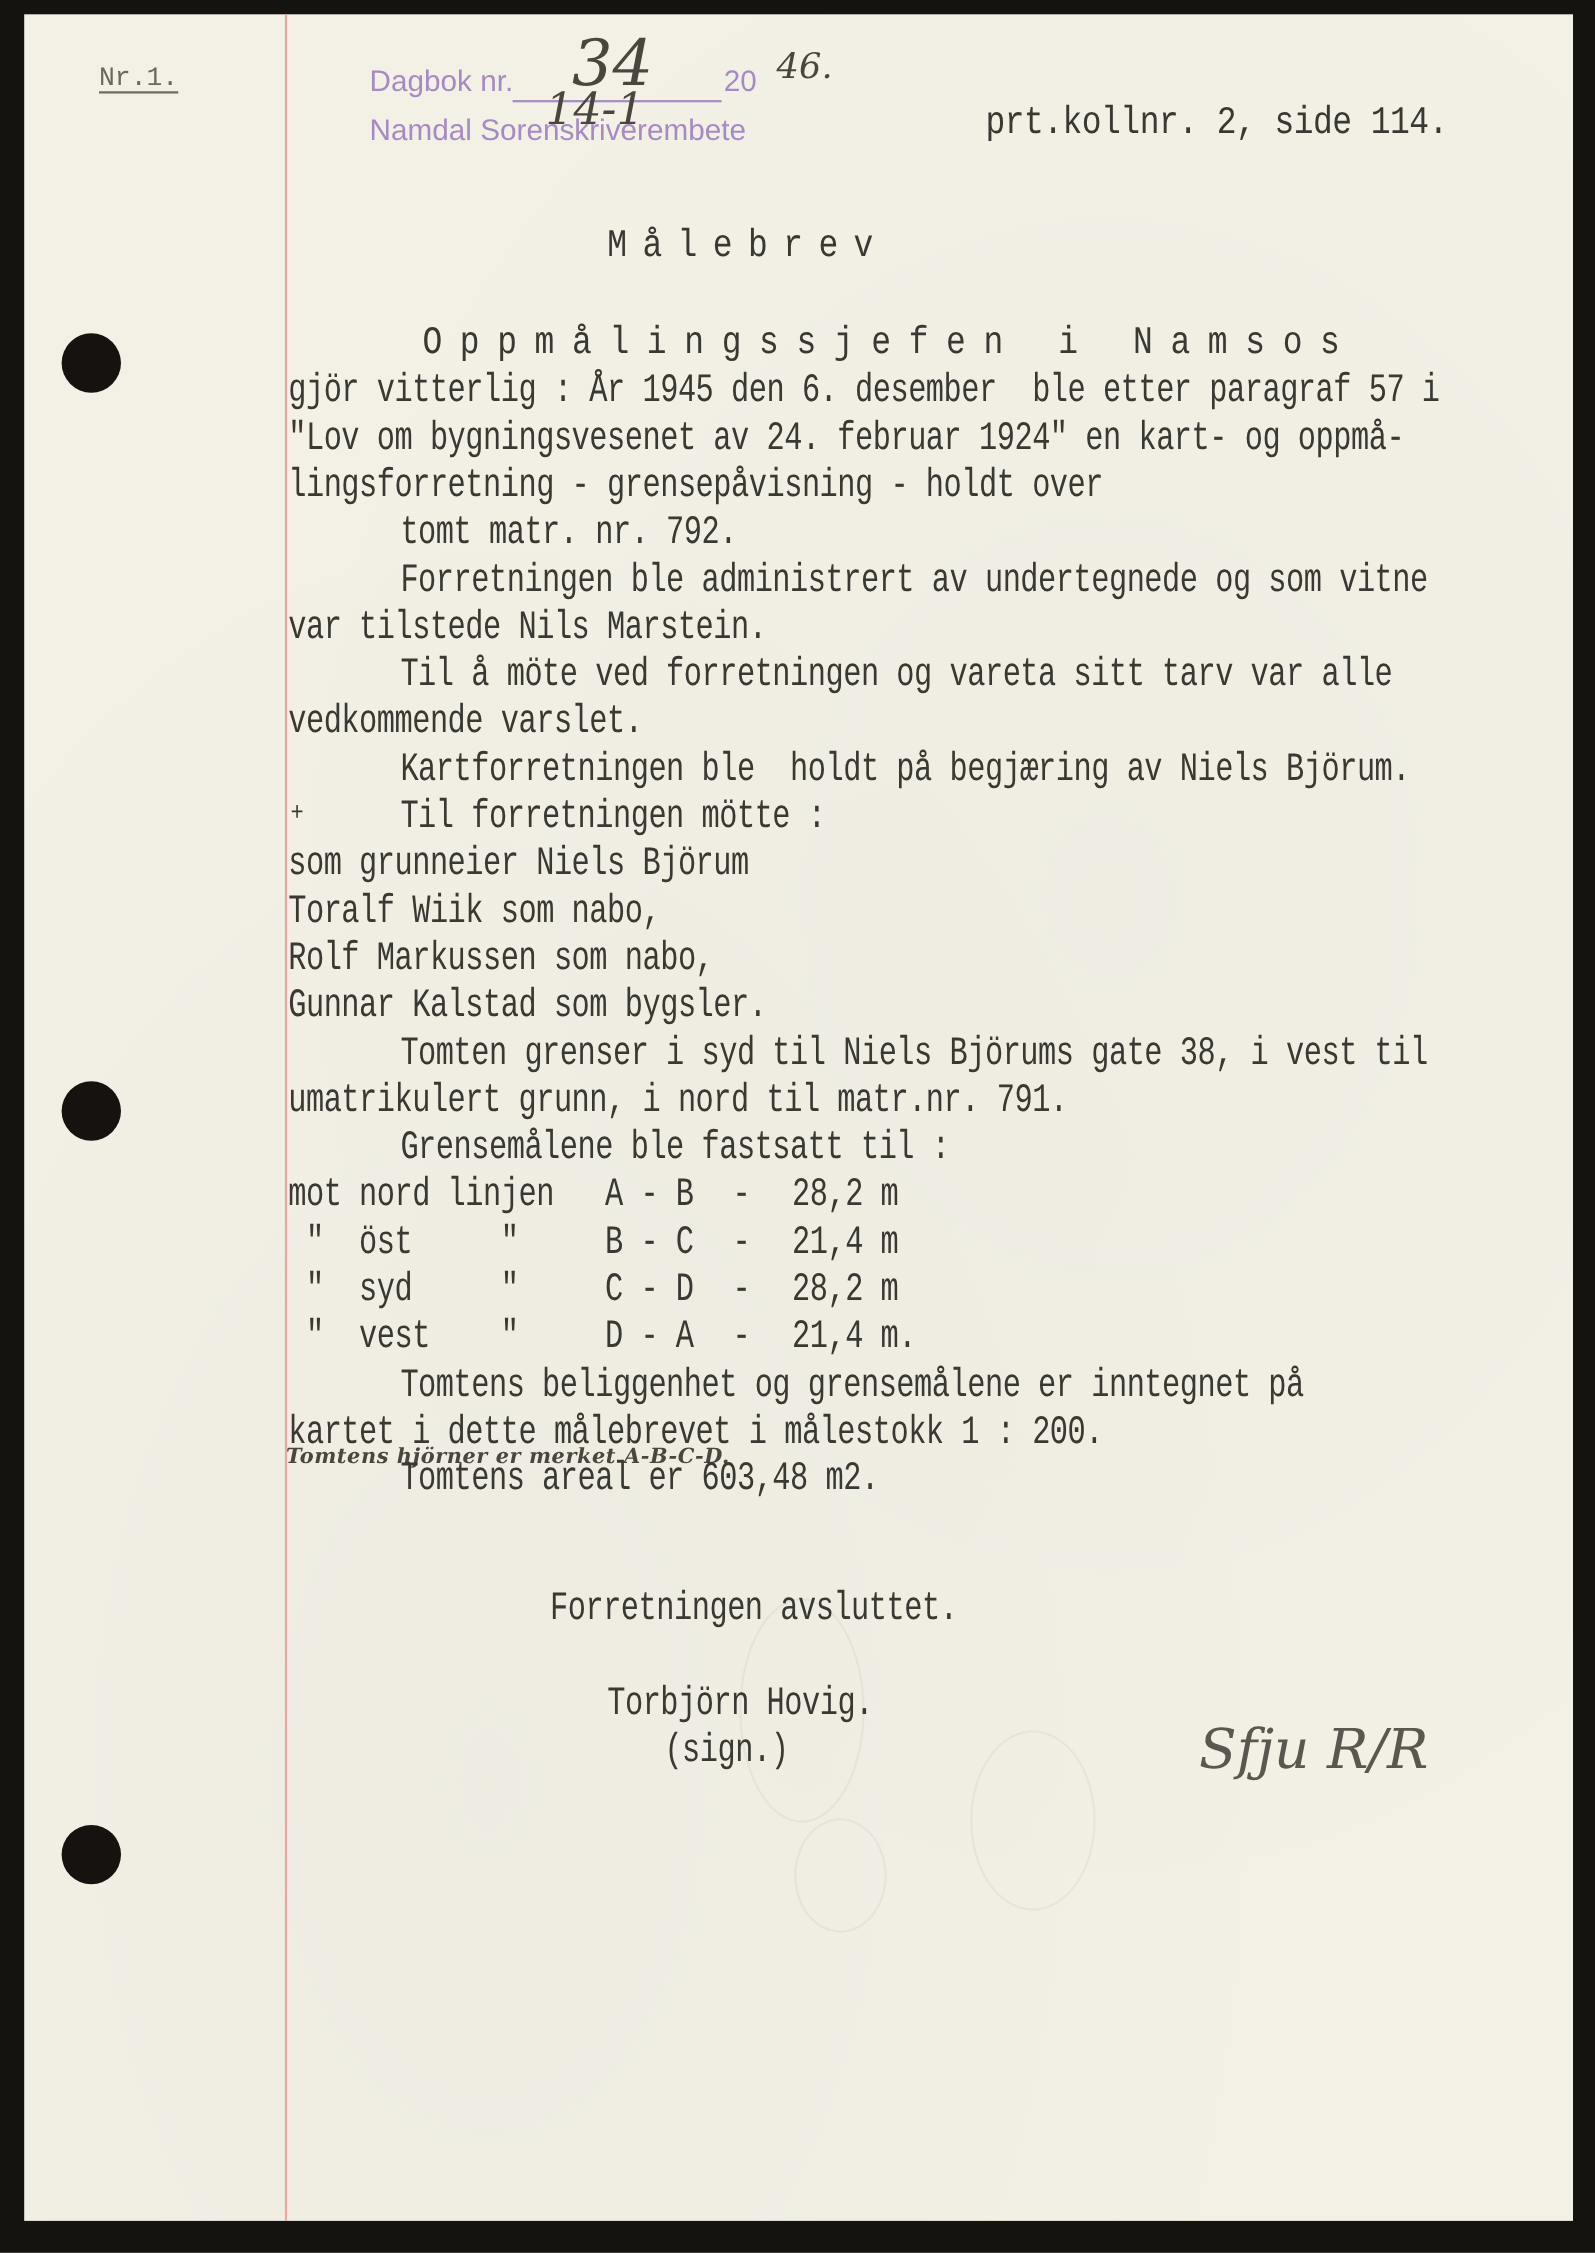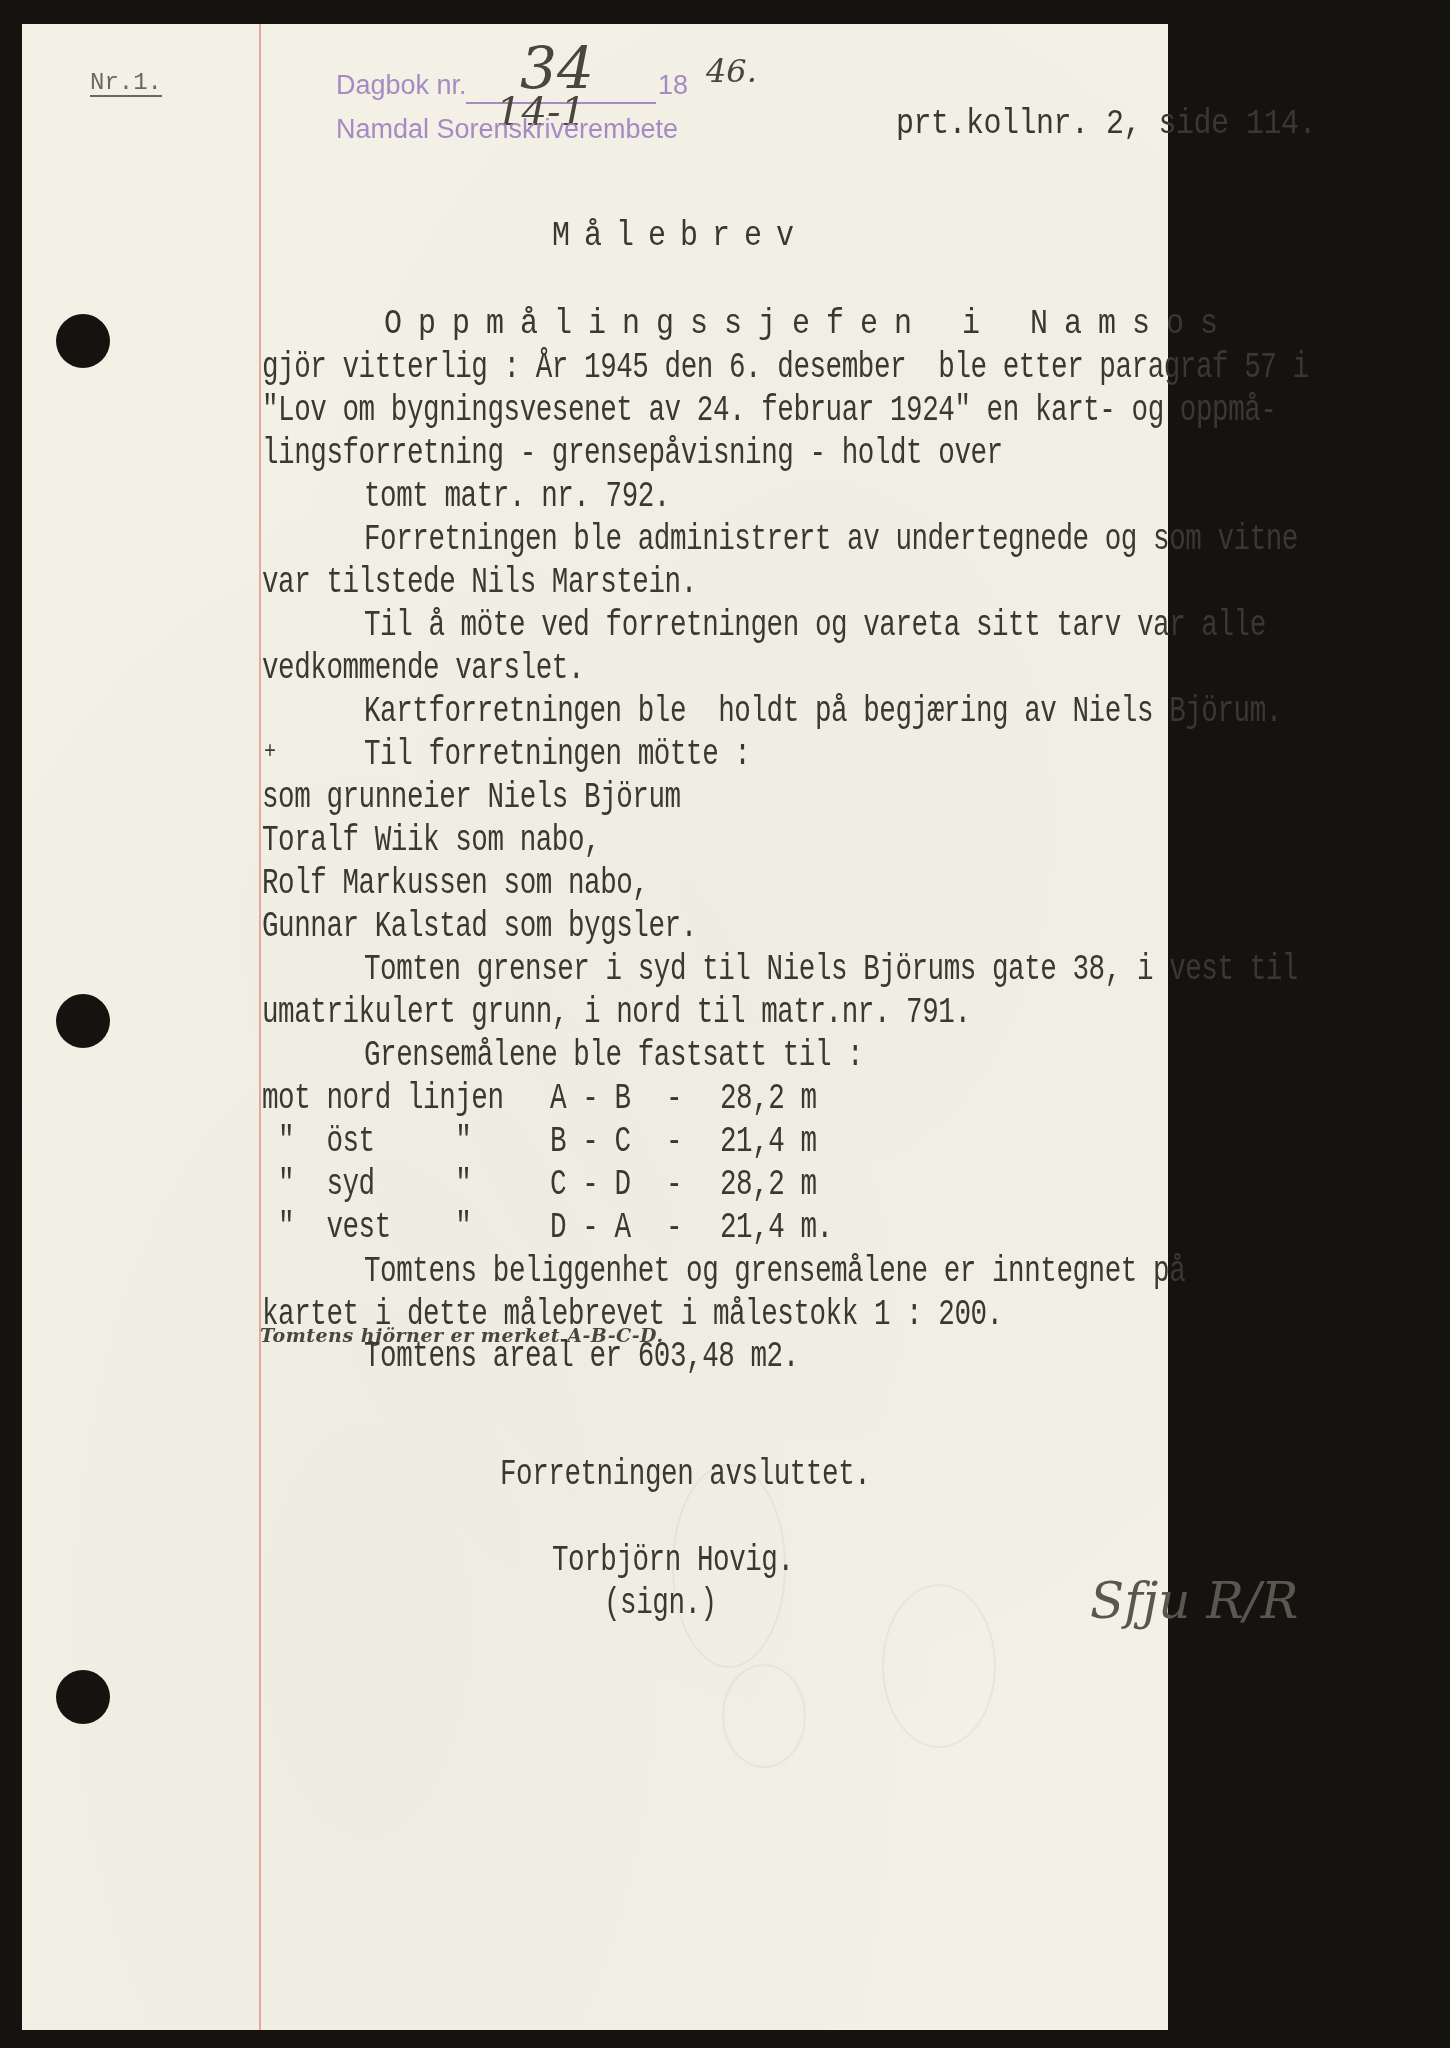--- a/index.html
+++ b/index.html
@@ -2,21 +2,21 @@
 <html><head>
 <meta charset="utf-8">
 <style>
   html, body { margin: 0; padding: 0; }
   body {
     width: 1450px; height: 2048px; position: relative; overflow: hidden;
     background: #141310;
     font-family: "Liberation Mono", "DejaVu Sans Mono", monospace;
   }
   .page {
-    position: absolute; left: 22px; top: 24px; width: 1146px; height: 2006px;
+    position: absolute; left: 22px; top: 13px; width: 1408px; height: 2006px;
     background: #f3f1e6;
     background-image:
       radial-gradient(ellipse at 70% 40%, rgba(0,0,0,0.015), transparent 60%),
       radial-gradient(ellipse at 30% 80%, rgba(0,0,0,0.02), transparent 55%);
   }
   .margin-line {
     position: absolute; left: 237px; top: 0; width: 2px; height: 2006px;
     background: #e6a7a2;
   }
   .punch-hole {
@@ -60,21 +60,21 @@
 
   <div class="show-through" style="left:650px; top:1440px; width:110px; height:200px;"></div>
   <div class="show-through" style="left:860px; top:1560px; width:110px; height:160px;"></div>
   <div class="show-through" style="left:700px; top:1640px; width:80px; height:100px;"></div>
 
   <div class="typed nr-label" style="left:68px; top:44px;">Nr.1.</div>
 
   <div class="stamp" style="left:314px; top:46px;">Dagbok nr.</div>
   <div class="stamp-line" style="left:444px; top:78px; width:190px;"></div>
   <div class="hand" style="left:498px; top:10px; font-size:58px;">34</div>
-  <div class="stamp" style="left:636px; top:46px;">18</div>
+  <div class="stamp" style="left:636px; top:46px;">20</div>
   <div class="hand" style="left:664px; top:28px; font-size:32px;margin-left:20px;">46.</div>
   <div class="hand" style="left:474px; top:64px; font-size:40px;">14-1</div>
   <div class="stamp" style="left:314px; top:90px;">Namdal Sorenskriverembete</div>
 
   <div class="typed" style="left:874px; top:82px; font-size:30px;">prt.kollnr. 2, side 114.</div>
 
   <div class="typed spaced" style="left:530px; top:194px;">Målebrev</div>
 
   <div class="typed spaced-wide" style="left:362px; top:282px;">Oppmålingssjefen i Namsos</div>
 

